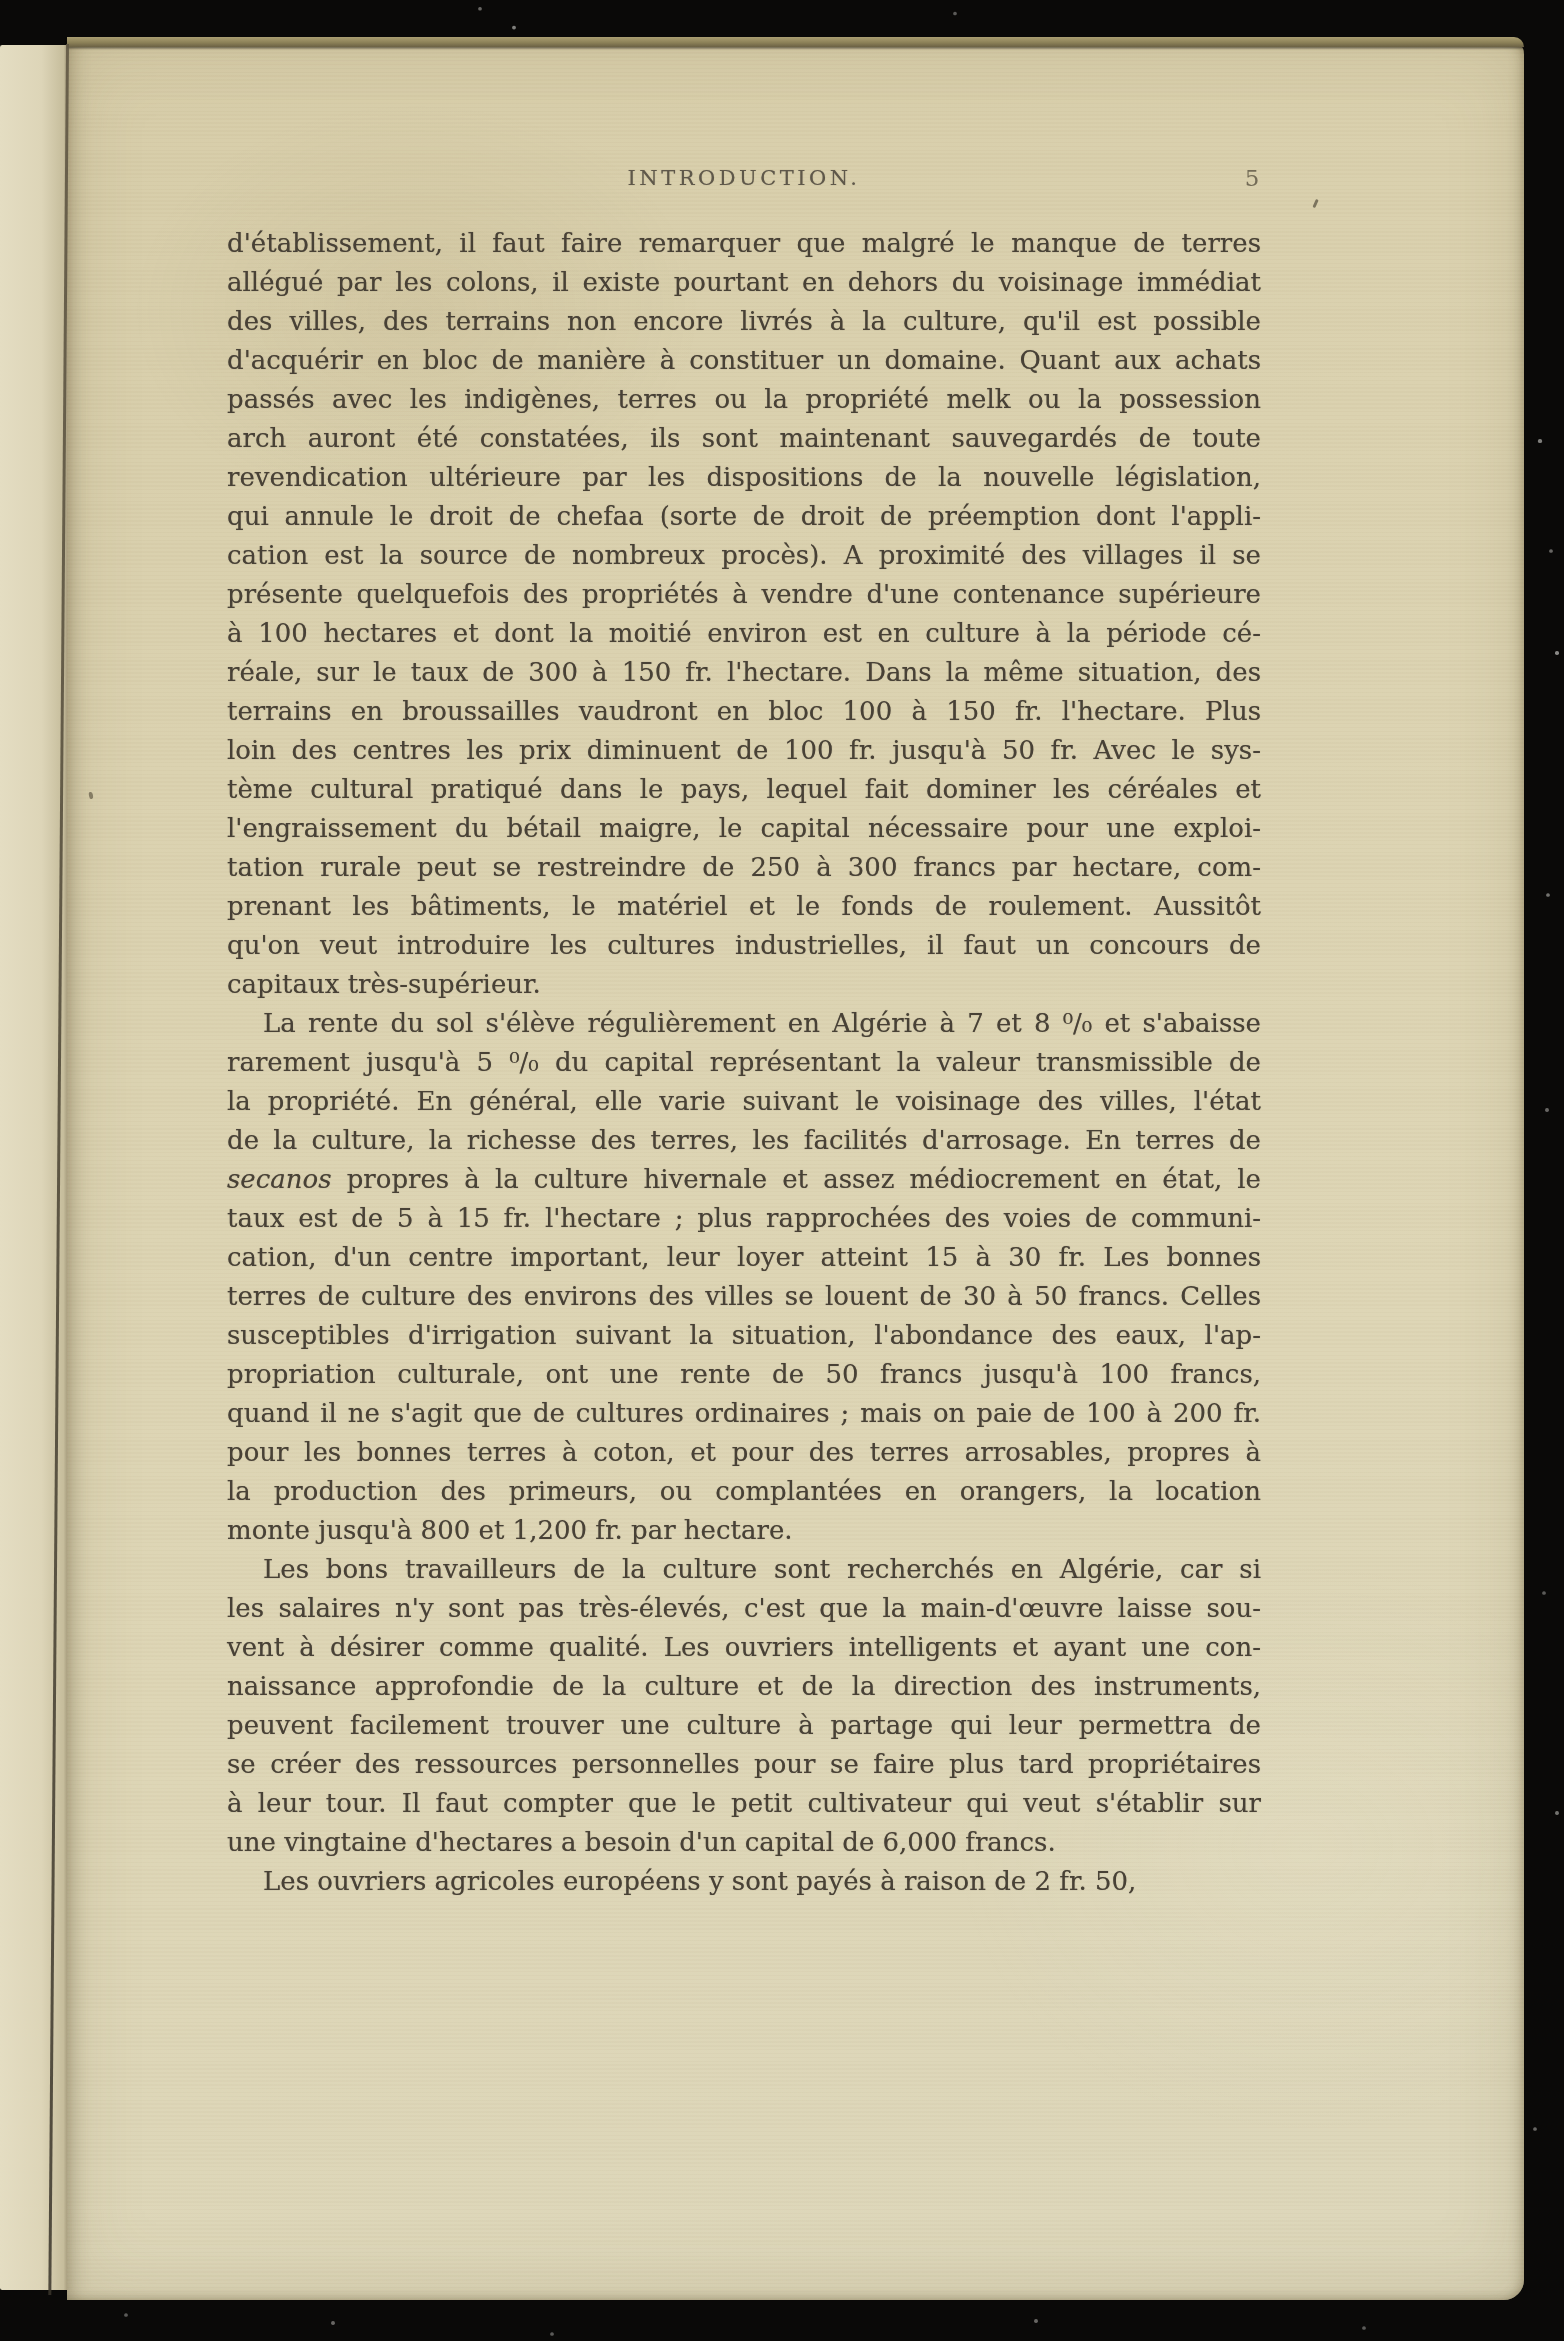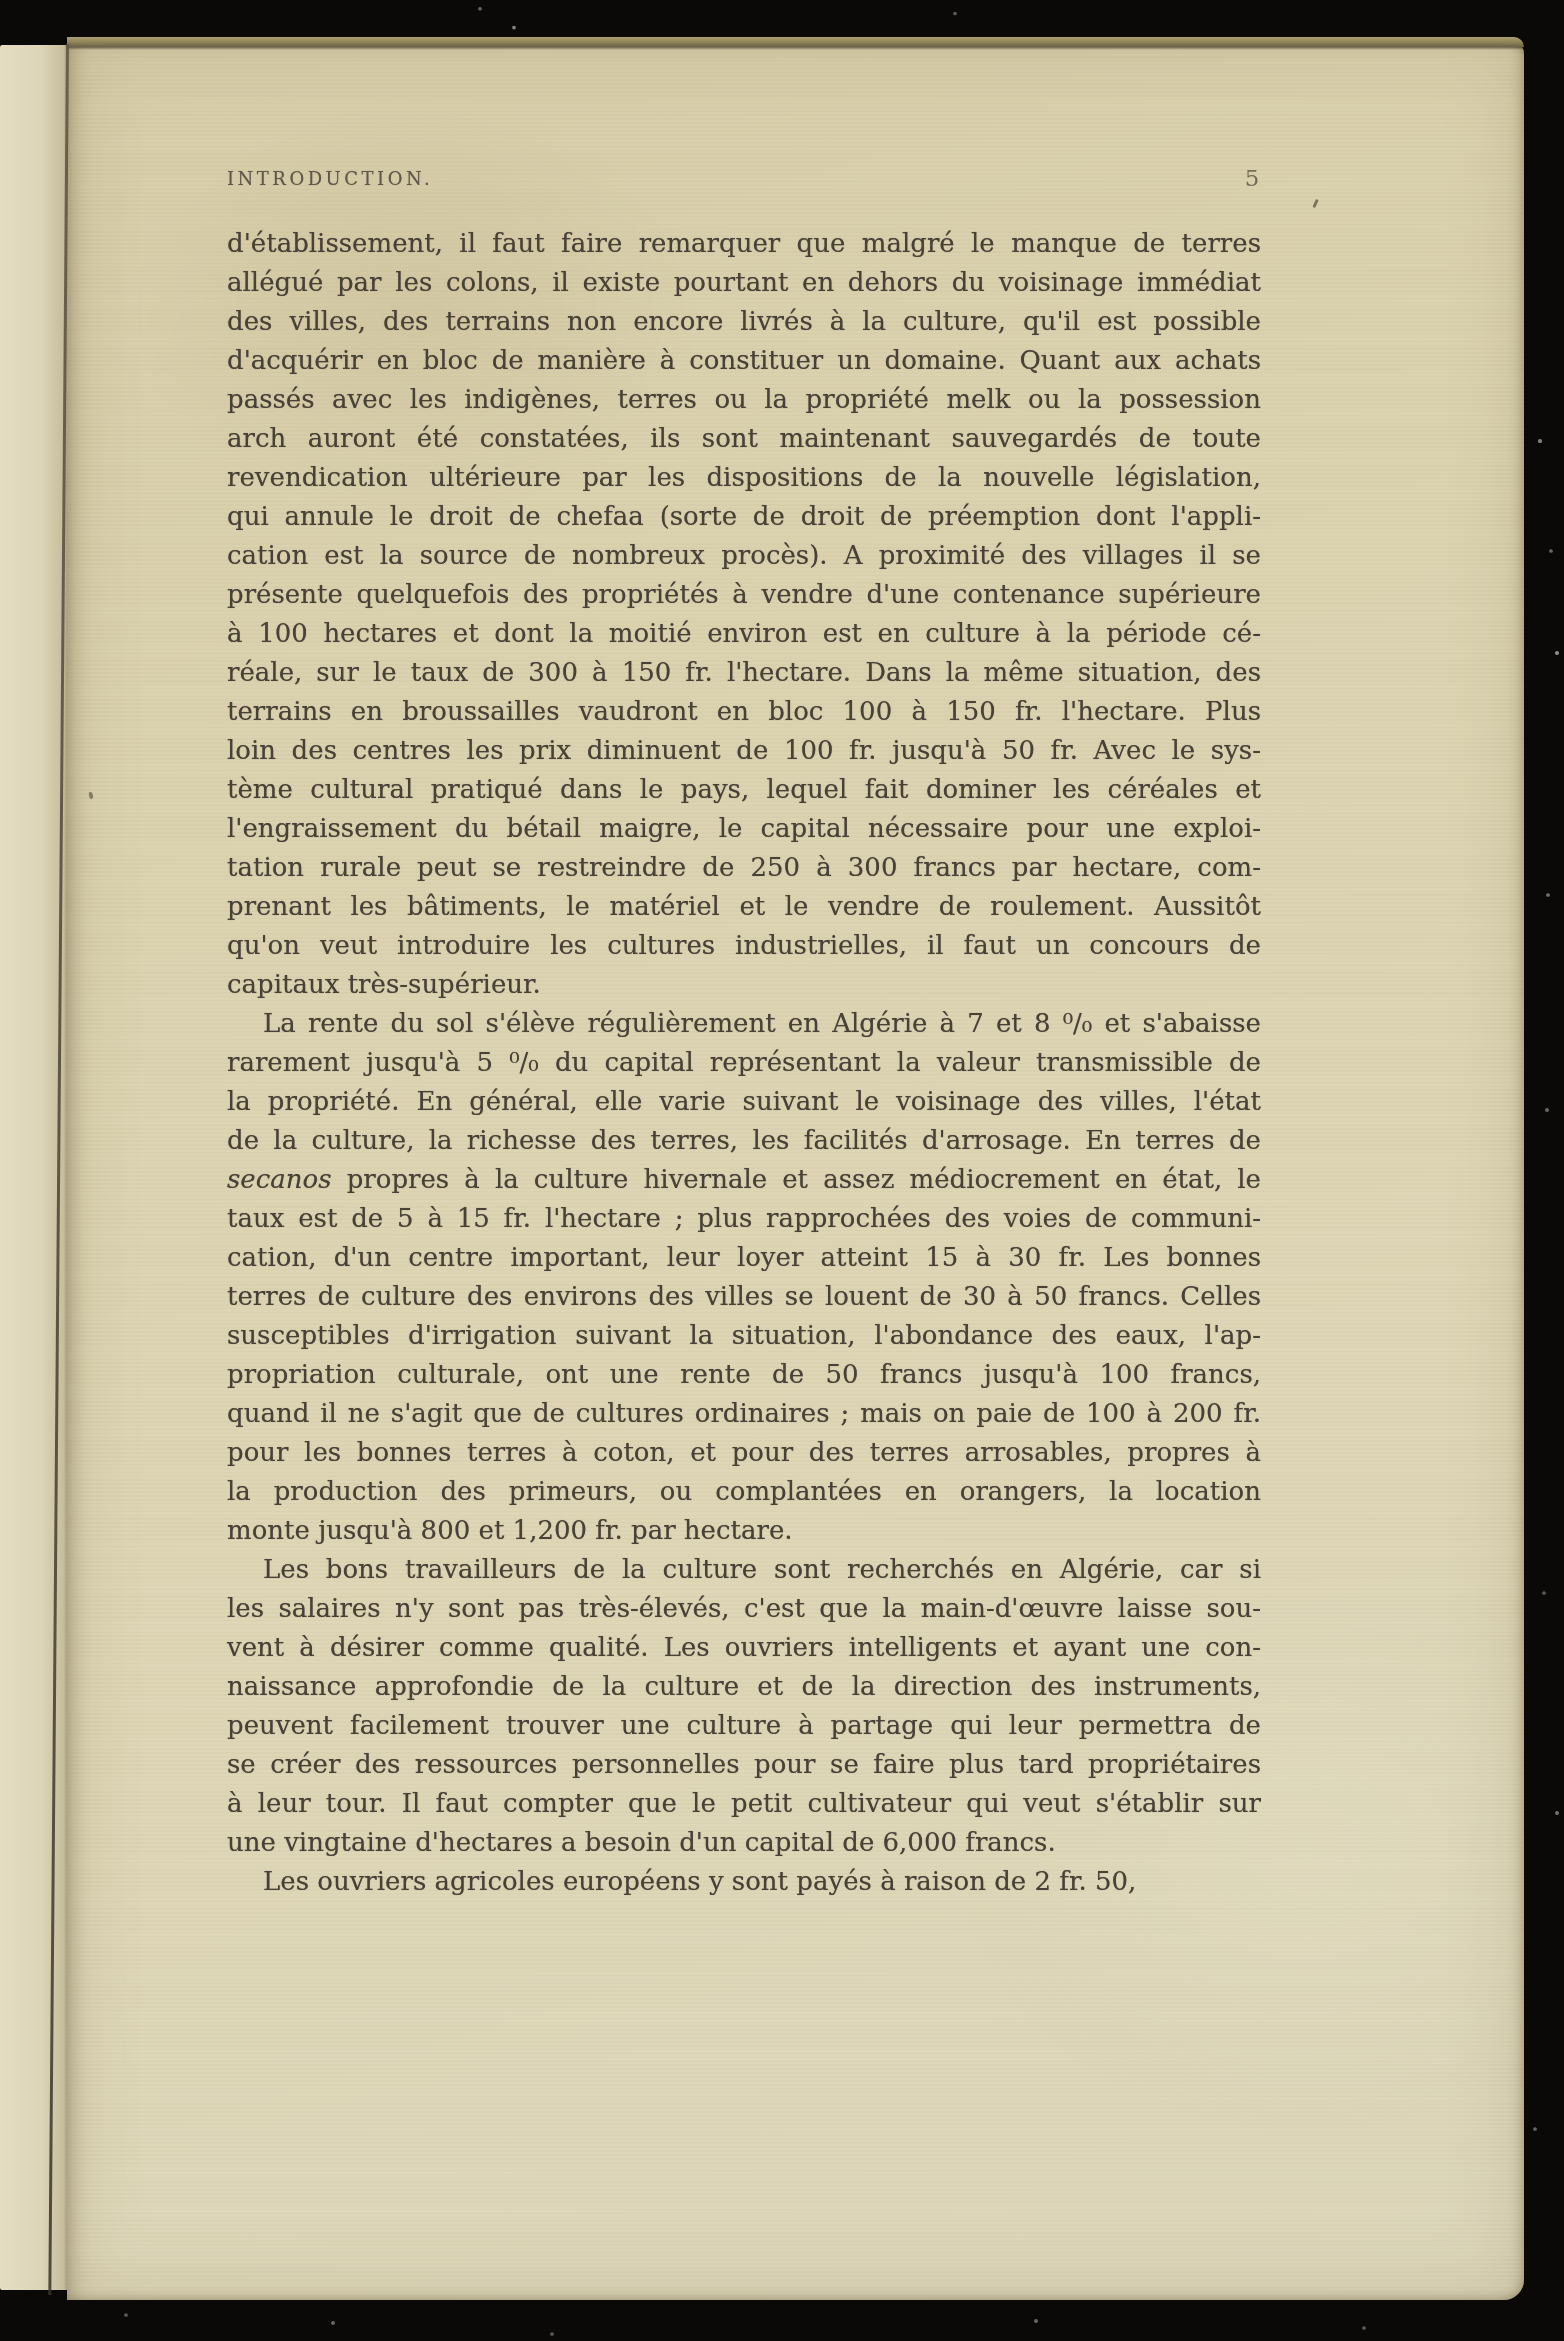--- a/index.html
+++ b/index.html
@@ -46,21 +46,21 @@
   
   .top-edge{position:absolute;left:67px;top:37px;width:1457px;height:10.2px;z-index:3;
         background:linear-gradient(180deg,#ab9f72 0%,#8c8158 55%,#6b6144 100%);
         border-radius:0 11px 0 0;box-shadow:0 1.6px 1.6px rgba(30,26,18,.5);}
   
   .gutter{position:absolute;left:66px;top:44px;width:3.1px;height:2251px;z-index:4;
         background:linear-gradient(180deg,#5e5542 0%,#4a4333 50%,#39342a 100%);
         transform:rotate(0.45deg);transform-origin:top left;opacity:.85;}
   
   .header-row{position:absolute;left:160px;top:124px;width:1034px;height:31px;z-index:5;}
-  .running-title{display:block;font-size:18px;line-height:31px;
+  .running-title{display:block;text-align:center;font-size:21px;line-height:31px;
         letter-spacing:3.5px;color:#5f584a;text-shadow:0 0 0.8px rgba(95,88,74,.5);}
   .page-num{position:absolute;right:1.6px;top:0;font-size:23px;line-height:31px;
         color:#5b5442;opacity:.8;}
   
   .text-block{position:absolute;left:160px;top:185px;width:1034px;z-index:5;
         color:#484136;font-size:26px;text-shadow:0 0 0.8px rgba(72,65,54,.55);}
   .line{height:39px;line-height:39px;text-align:justify;text-align-last:justify;
         white-space:normal;}
   .line.plast{text-align-last:left;}
   .line.indent{padding-left:36px;}
@@ -93,21 +93,21 @@
         <div class="line">qui annule le droit de chefaa (sorte de droit de préemption dont l'appli-</div>
         <div class="line">cation est la source de nombreux procès). A proximité des villages il se</div>
         <div class="line">présente quelquefois des propriétés à vendre d'une contenance supérieure</div>
         <div class="line">à 100 hectares et dont la moitié environ est en culture à la période cé-</div>
         <div class="line">réale, sur le taux de 300 à 150 fr. l'hectare. Dans la même situation, des</div>
         <div class="line">terrains en broussailles vaudront en bloc 100 à 150 fr. l'hectare. Plus</div>
         <div class="line">loin des centres les prix diminuent de 100 fr. jusqu'à 50 fr. Avec le sys-</div>
         <div class="line">tème cultural pratiqué dans le pays, lequel fait dominer les céréales et</div>
         <div class="line">l'engraissement du bétail maigre, le capital nécessaire pour une exploi-</div>
         <div class="line">tation rurale peut se restreindre de 250 à 300 francs par hectare, com-</div>
-        <div class="line">prenant les bâtiments, le matériel et le vendre de roulement. Aussitôt</div>
+        <div class="line">prenant les bâtiments, le matériel et le fonds de roulement. Aussitôt</div>
         <div class="line">qu'on veut introduire les cultures industrielles, il faut un concours de</div>
         <div class="line plast">capitaux très-supérieur.</div>
         <div class="line indent">La rente du sol s'élève régulièrement en Algérie à 7 et 8 ⁰/₀ et s'abaisse</div>
         <div class="line">rarement jusqu'à 5 ⁰/₀ du capital représentant la valeur transmissible de</div>
         <div class="line">la propriété. En général, elle varie suivant le voisinage des villes, l'état</div>
         <div class="line">de la culture, la richesse des terres, les facilités d'arrosage. En terres de</div>
         <div class="line"><i>secanos</i> propres à la culture hivernale et assez médiocrement en état, le</div>
         <div class="line">taux est de 5 à 15 fr. l'hectare ; plus rapprochées des voies de communi-</div>
         <div class="line">cation, d'un centre important, leur loyer atteint 15 à 30 fr. Les bonnes</div>
         <div class="line">terres de culture des environs des villes se louent de 30 à 50 francs. Celles</div>

